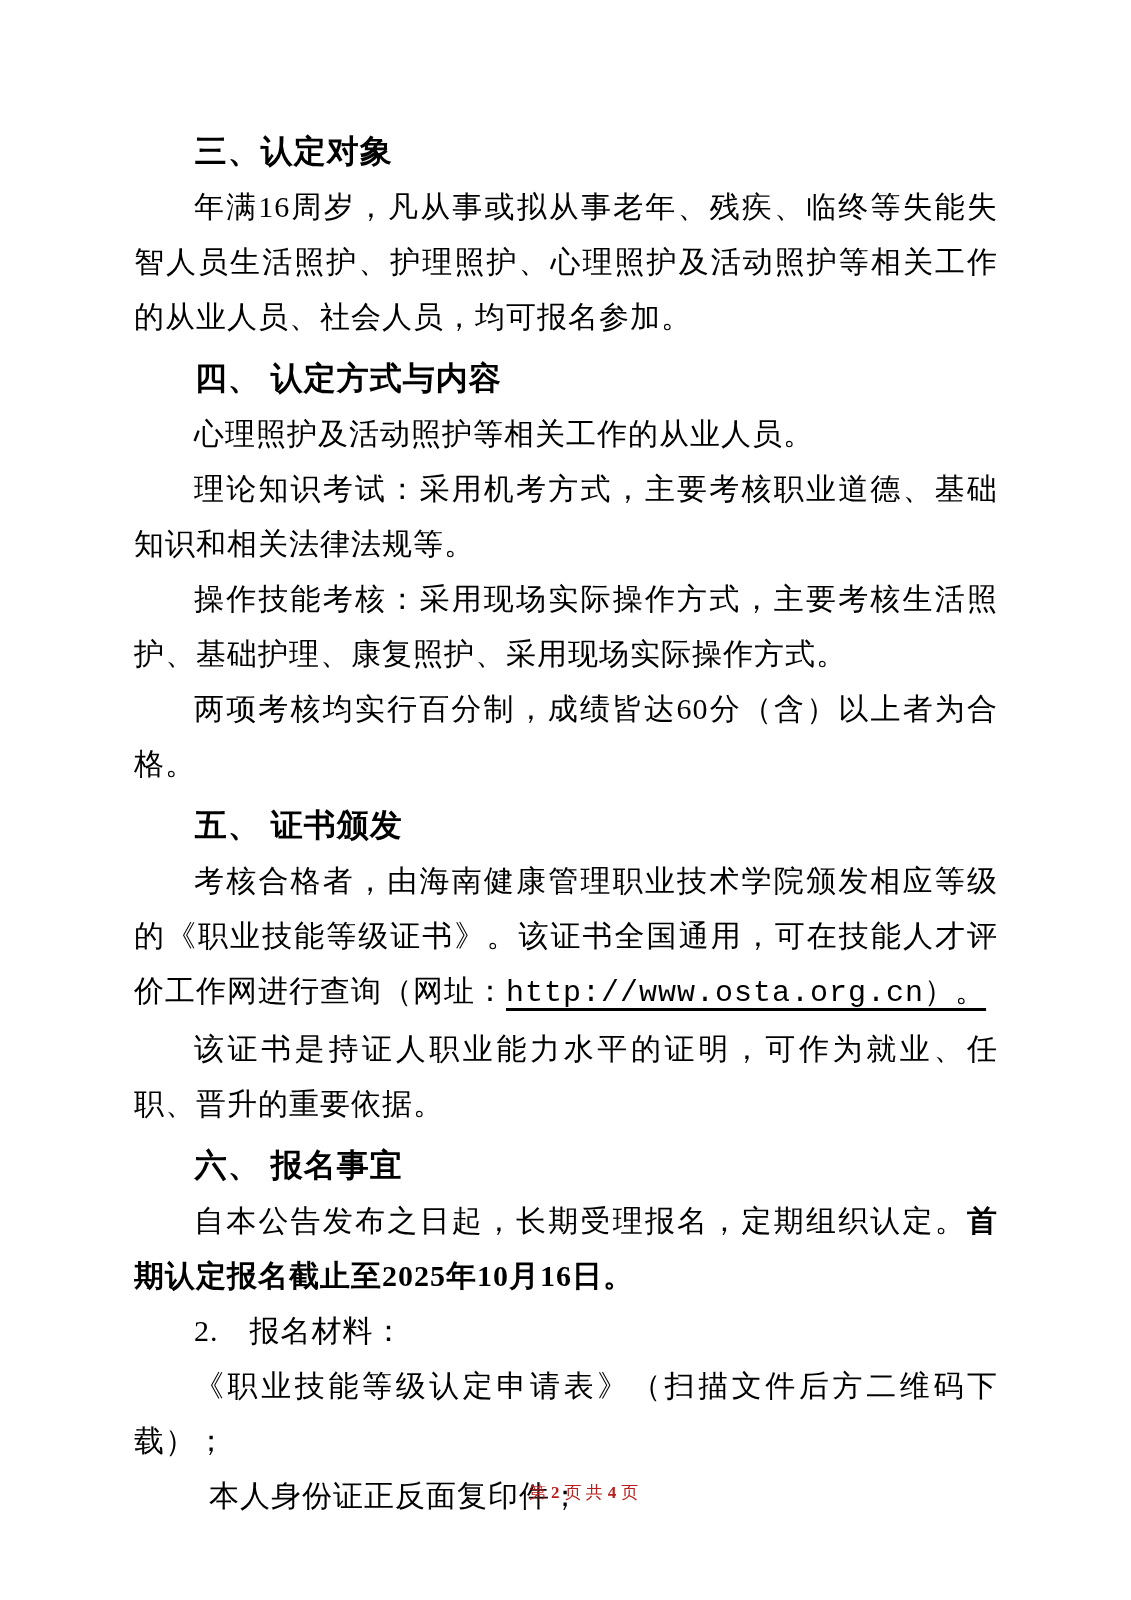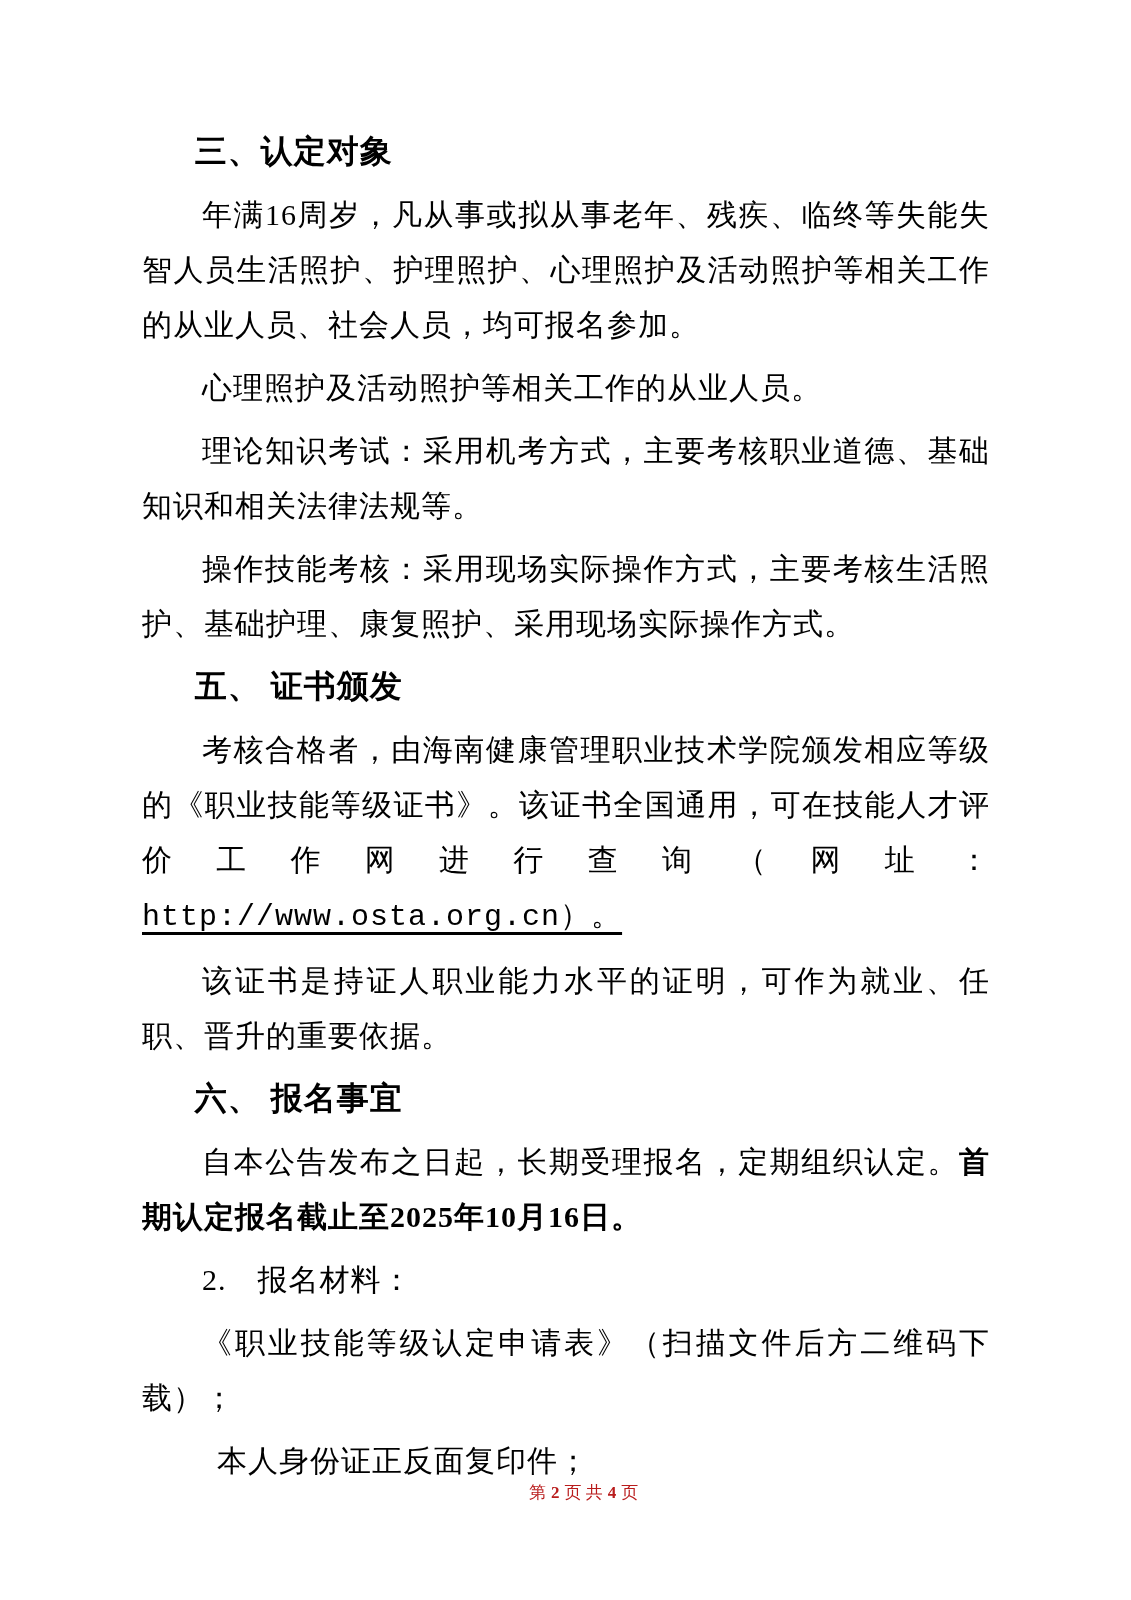--- a/index.html
+++ b/index.html
@@ -17,21 +17,21 @@
     overflow: hidden;
     padding-left: 36px;
   }
   .content {
     position: absolute;
     left: 134px;
     top: 124px;
     width: 864px;
   }
   .content p {
-    margin: 8px;
+    margin: 0;
     font-size: 30px;
     line-height: 55px;
     text-align: justify;
     text-justify: inter-ideograph;
     text-indent: 2em;
     letter-spacing: 1px;
   }
   .content h2.sec {
     margin: 7px 0 0 0;
     font-size: 32px;
@@ -73,27 +73,29 @@
 </head>
 <body>
 
 <div class="page">
   <div class="content">
 
     <h2 class="sec first">三、认定对象</h2>
 
     <p>年满16周岁，凡从事或拟从事老年、残疾、临终等失能失智人员生活照护、护理照护、心理照护及活动照护等相关工作的从业人员、社会人员，均可报名参加。</p>
 
+    <h2 class="sec">四、 认定方式与内容</h2>
 
     <p>心理照护及活动照护等相关工作的从业人员。</p>
 
     <p>理论知识考试：采用机考方式，主要考核职业道德、基础知识和相关法律法规等。</p>
 
     <p>操作技能考核：采用现场实际操作方式，主要考核生活照护、基础护理、康复照护、采用现场实际操作方式。</p>
 
+    <p>两项考核均实行百分制，成绩皆达60分（含）以上者为合格。</p>
 
     <h2 class="sec">五、 证书颁发</h2>
 
     <p><span>考核合格者，由海南健康管理职业技术学院颁发相应等级的《职业技能等级证书》。该证书全国通用，可在技能人才评价工作网进行查询（网址：</span><a class="doc-link">http://www.osta.org.cn）。</a></p>
 
     <p>该证书是持证人职业能力水平的证明，可作为就业、任职、晋升的重要依据。</p>
 
     <h2 class="sec">六、 报名事宜</h2>
 
 

